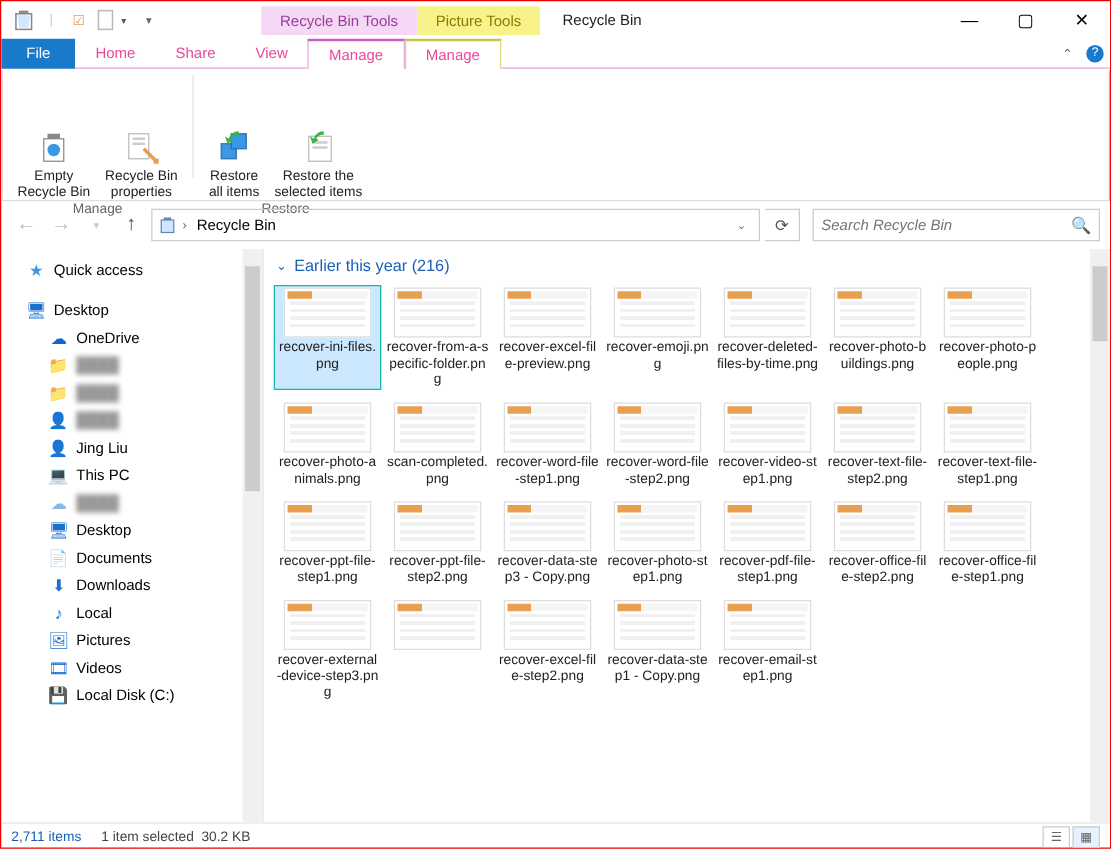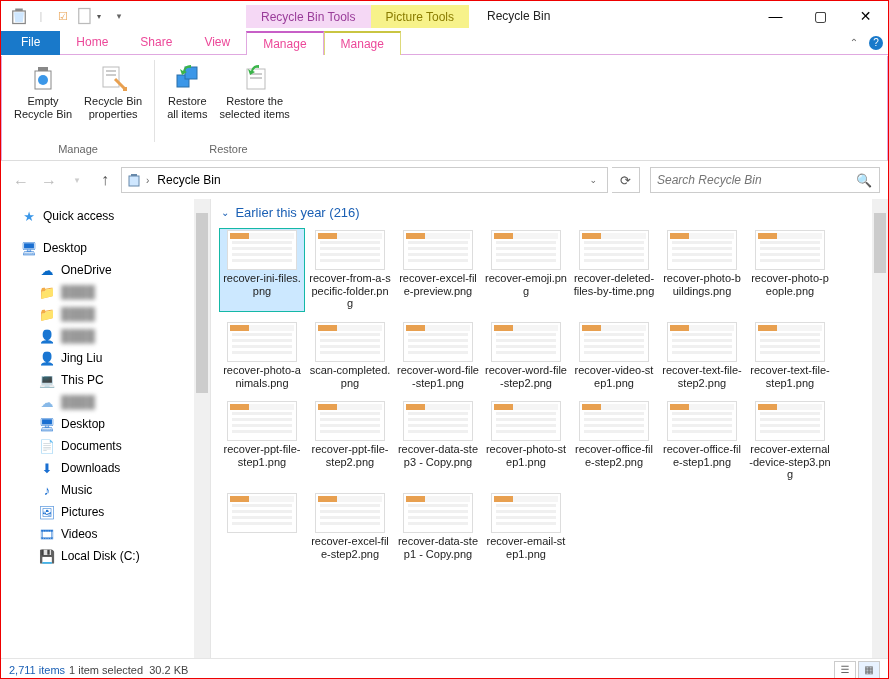--- a/index.html
+++ b/index.html
@@ -3,21 +3,21 @@
 <meta charset="utf-8">
 <style>
 * { box-sizing: border-box; margin: 0; padding: 0; font-family: "Segoe UI", Arial, sans-serif; }
 body { width: 889px; height: 679px; border: 1px solid #e00; background: #fff; overflow: hidden; position: relative; }
 
 
 .titlebar { height: 30px; display: flex; align-items: center; }
 .qat { display: flex; align-items: center; gap: 2px; padding-left: 8px; }
 .qat .ic { width: 20px; height: 20px; display: flex; align-items: center; justify-content: center; font-size: 11px; }
 .qat .dd { width: 10px; font-size: 8px; color: #555; }
-.tool-tabs { display: flex; margin-left: 117px; }
+.tool-tabs { display: flex; margin-left: 80px; }
 .tool-tab { padding: 5px 15px 4px; font-size: 12px; border-bottom: none; }
 .tool-tab.pink { background: #f5d8f5; color: #9a3d9a; }
 .tool-tab.yellow { background: #f7f28a; color: #8a7c00; }
 .win-title { margin-left: 18px; font-size: 12px; color: #222; flex: 1; }
 .win-btns { display: flex; }
 .win-btn { width: 45px; height: 28px; display: flex; align-items: center; justify-content: center; font-size: 14px; font-weight: 300; }
 
 
 .ribbon-tabs { height: 25px; display: flex; align-items: stretch; border-bottom: 1px solid #fff; }
 .rtab { padding: 4px 16px; font-size: 12px; color: #ec4899; cursor: pointer; }
@@ -25,21 +25,21 @@
 .rtab.manage { border: 1px solid #e0a8e0; border-top: 2px solid #c75fc7; border-bottom: none; background: #fff; }
 .rtab.manage2 { border: 1px solid #ddd97a; border-top: 2px solid #c9c542; border-bottom: none; background: #fff; }
 .rtab-spacer { flex: 1; border-bottom: 1px solid #e0a8e0; }
 .rtab.norm { border-bottom: 1px solid #e0a8e0; }
 .collapse-arrow { width: 20px; display: flex; align-items: center; justify-content: center; font-size: 10px; color: #666; border-bottom: 1px solid #e0a8e0; }
 .help-ic { width: 24px; display: flex; align-items: center; justify-content: center; border-bottom: 1px solid #e0a8e0; }
 .help-ic span { width: 14px; height: 14px; border-radius: 50%; background: #1979ca; color: #fff; font-size: 10px; display: flex; align-items: center; justify-content: center; }
 
 
 .ribbon { height: 105px; border-bottom: 1px solid #ddd; display: flex; background: #fff; border-left: 1px solid #e0a8e0; border-right: 1px solid #e0a8e0; }
-.rgroup { display: flex; flex-direction: column; align-items: center; padding: 2px 6px; }
+.rgroup { display: flex; flex-direction: column; align-items: center; padding: 2px 6px; margin-top: 40px; }
 .rgroup-items { display: flex; flex: 1; }
 .rgroup-label { font-size: 11px; color: #666; padding-bottom: 3px; }
 .rbtn { display: flex; flex-direction: column; align-items: center; padding: 3px 6px 0; cursor: pointer; }
 .rbtn .ricon { width: 32px; height: 32px; display: flex; align-items: center; justify-content: center; margin-bottom: 2px; }
 .rbtn .rlabel { font-size: 11px; text-align: center; line-height: 1.2; color: #222; }
 .rsep { width: 1px; background: #e2e2e2; margin: 4px 0 18px; }
 
 
 .navbar { height: 38px; display: flex; align-items: center; padding: 0 8px; gap: 4px; }
 .nav-arrow { width: 24px; height: 24px; display: flex; align-items: center; justify-content: center; color: #bbb; font-size: 16px; }
@@ -73,21 +73,21 @@
 .group-head .chev { font-size: 10px; }
 .files { display: grid; grid-template-columns: repeat(7, 86px); gap: 8px 2px; padding: 2px 8px; }
 .file { display: flex; flex-direction: column; align-items: center; cursor: pointer; padding: 2px; }
 .file.sel { background: #cce8ff; border: 1px solid #14b8a6; padding: 1px; }
 .file .thumb { width: 70px; height: 40px; background: #fff; border: 1px solid #ddd; margin-bottom: 2px; position: relative; overflow: hidden; }
 .file .fname { font-size: 11px; text-align: center; line-height: 1.15; word-break: break-all; max-width: 84px; color: #222; }
 .thumb::before { content: ""; position: absolute; top: 2px; left: 2px; right: 2px; height: 6px; background: linear-gradient(90deg,#e8a050 30%,#f5f5f5 30%); }
 .thumb::after { content: ""; position: absolute; top: 10px; left: 4px; right: 4px; bottom: 4px; background: repeating-linear-gradient(#f0f0f0 0 3px,#fff 3px 6px); }
 
 
-.status { height: 22px; border-top: 1px solid #e5e5e5; display: flex; align-items: center; padding: 0 8px; font-size: 11px; color: #1a5fb4; gap: 4px; }
+.status { height: 22px; border-top: 1px solid #e5e5e5; display: flex; align-items: center; padding: 0 8px; font-size: 11px; color: #1a5fb4; gap: 16px; }
 .status .plain { color: #444; }
 .status-spacer { flex: 1; }
 .view-btns { display: flex; gap: 2px; }
 .view-btn { width: 22px; height: 18px; border: 1px solid #ccc; display: flex; align-items: center; justify-content: center; font-size: 10px; color: #666; }
 
 
 .i-bin { width: 16px; height: 16px; }
 .i-bin svg { width: 100%; height: 100%; }
 </style>
 </head>
@@ -271,21 +271,21 @@
         <div class="sb-item l2">
           <span class="sic" style="color: rgb(85, 85, 85);">📄</span>
           <span>Documents</span>
         </div>
         <div class="sb-item l2">
           <span class="sic" style="color: rgb(26, 111, 209);">⬇</span>
           <span>Downloads</span>
         </div>
         <div class="sb-item l2">
           <span class="sic" style="color: rgb(26, 111, 209);">♪</span>
-          <span>Music</span>
+          <span>Local</span>
         </div>
         <div class="sb-item l2">
           <span class="sic" style="color: rgb(26, 111, 209);">🖼</span>
           <span>Pictures</span>
         </div>
         <div class="sb-item l2">
           <span class="sic" style="color: rgb(26, 111, 209);">🎞</span>
           <span>Videos</span>
         </div>
         <div class="sb-item l2">
@@ -367,20 +367,24 @@
           <div class="thumb"></div>
           <div class="fname">recover-ppt-file-step2.png</div>
         </div>
         <div class="file">
           <div class="thumb"></div>
           <div class="fname">recover-data-step3 - Copy.png</div>
         </div>
         <div class="file">
           <div class="thumb"></div>
           <div class="fname">recover-photo-step1.png</div>
+        </div>
+        <div class="file">
+          <div class="thumb"></div>
+          <div class="fname">recover-pdf-file-step1.png</div>
         </div>
         <div class="file">
           <div class="thumb"></div>
           <div class="fname">recover-office-file-step2.png</div>
         </div>
         <div class="file">
           <div class="thumb"></div>
           <div class="fname">recover-office-file-step1.png</div>
         </div>
         <div class="file">

